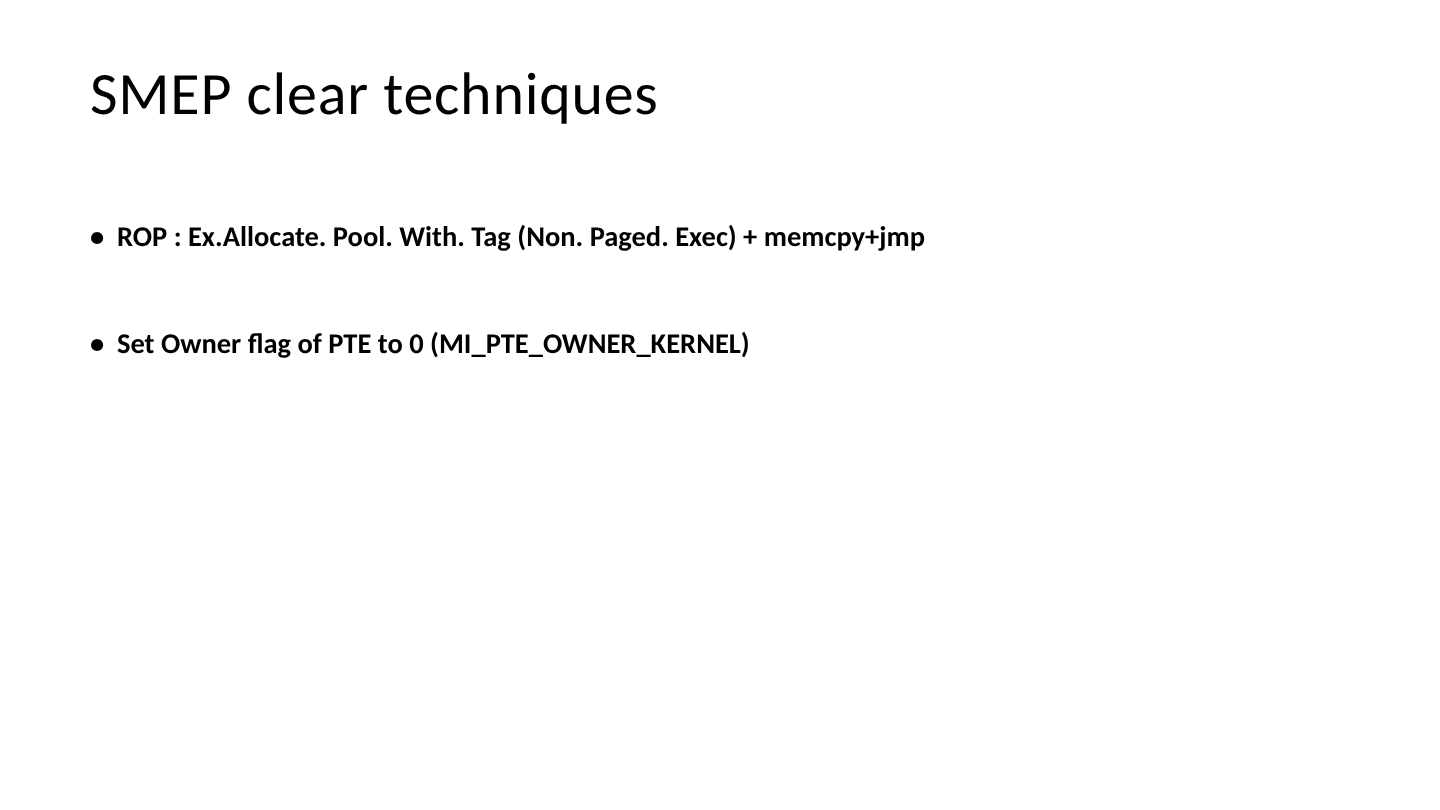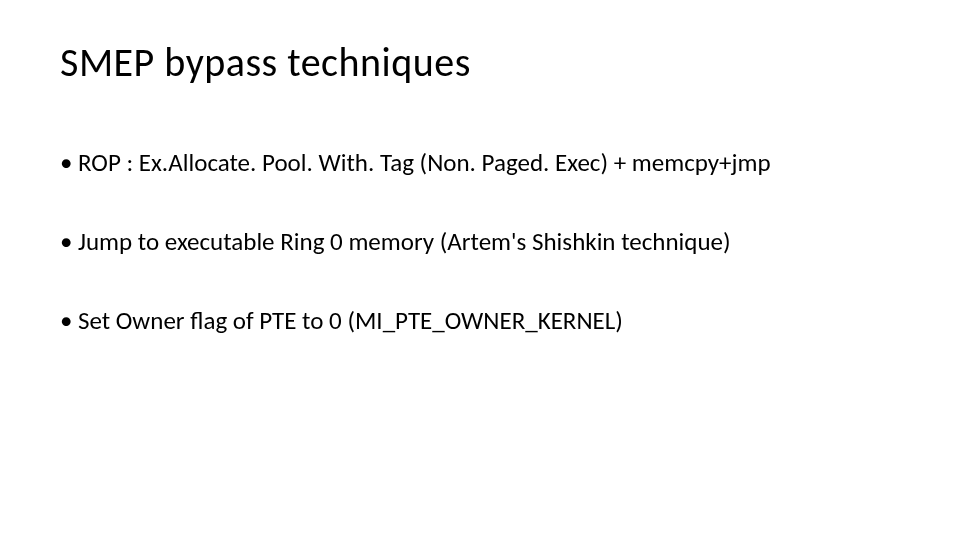--- a/index.html
+++ b/index.html
@@ -21,36 +21,35 @@
     .title {
       font-size: 40px;
       font-weight: 400;
       letter-spacing: 0.5px;
       margin-bottom: 60px;
     }
     .bullets {
       list-style: none;
     }
     .bullets li {
-      font-size: 25px;
-      font-weight: 400;
+      font-size: 19px;
+      font-weight: 700;
       margin-bottom: 48px;
       position: relative;
       padding-left: 18px;
     }
     .bullets li::before {
       content: "•";
       position: absolute;
       left: 0;
       top: 0;
     }
   </style>
 </head>
 <body>
 
 <div class="slide">
-  <h1 class="title">SMEP bypass techniques</h1>
+  <h1 class="title">SMEP clear techniques</h1>
   <ul class="bullets">
     <li>ROP : Ex.Allocate. Pool. With. Tag (Non. Paged. Exec) + memcpy+jmp</li>
-    <li>Jump to executable Ring 0 memory (Artem's Shishkin technique)</li>
     <li>Set Owner flag of PTE to 0 (MI_PTE_OWNER_KERNEL)</li>
   </ul>
 </div>
 
 </body></html>

